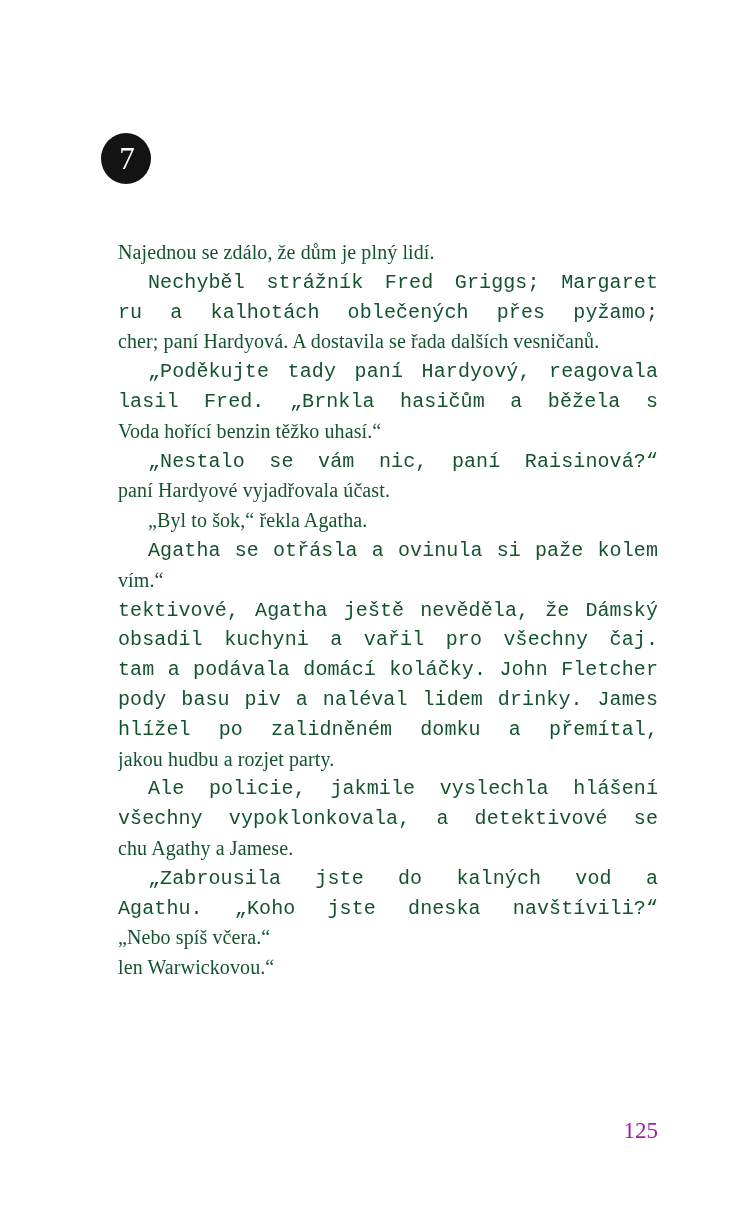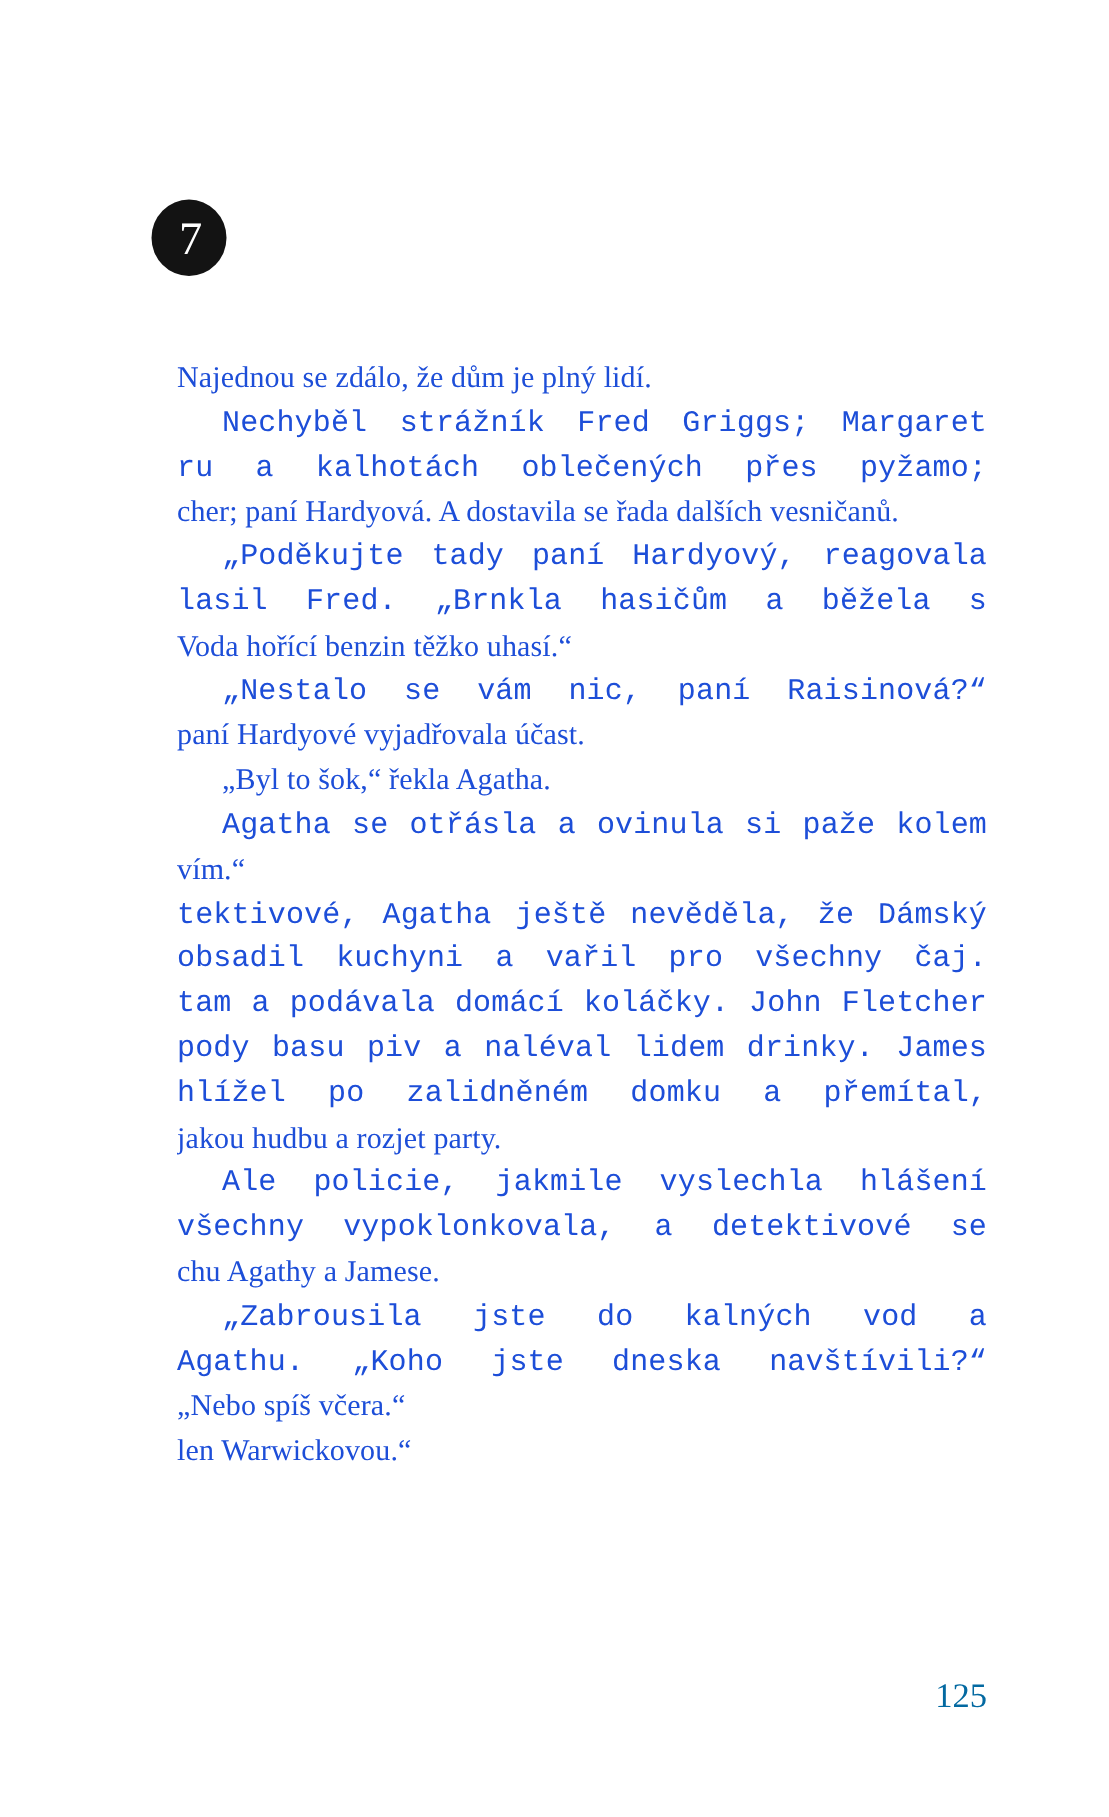--- a/index.html
+++ b/index.html
@@ -34,21 +34,21 @@
     padding-left: 2px;
     font-family: "Liberation Serif", "DejaVu Serif", serif;
   }
   .text-block {
     position: absolute;
     left: 118px;
     top: 238px;
     width: 540px;
     font-size: 20px;
     line-height: 29.8px;
-    color: #1d4ed8;
+    color: #14532d;
     letter-spacing: 0.1px;
   }
   .line {
     text-align: left;
     white-space: normal;
     overflow: hidden;
     height: 29.8px;
   }
   .line.j {
     text-align: justify;
@@ -56,21 +56,21 @@
     font-family: Liberation Mono, monospace;
   }
   .line.in {
     text-indent: 30px;
   }
   .page-number {
     position: absolute;
     top: 1118px;
     right: 81px;
     font-size: 23px;
-    color: #0369a1;
+    color: #a21caf;
     text-align: right;
   }
 </style>
 </head>
 <body>
 
 <div class="page">
 
   <div class="chapter-badge">
     <span class="chapter-num">7</span>

